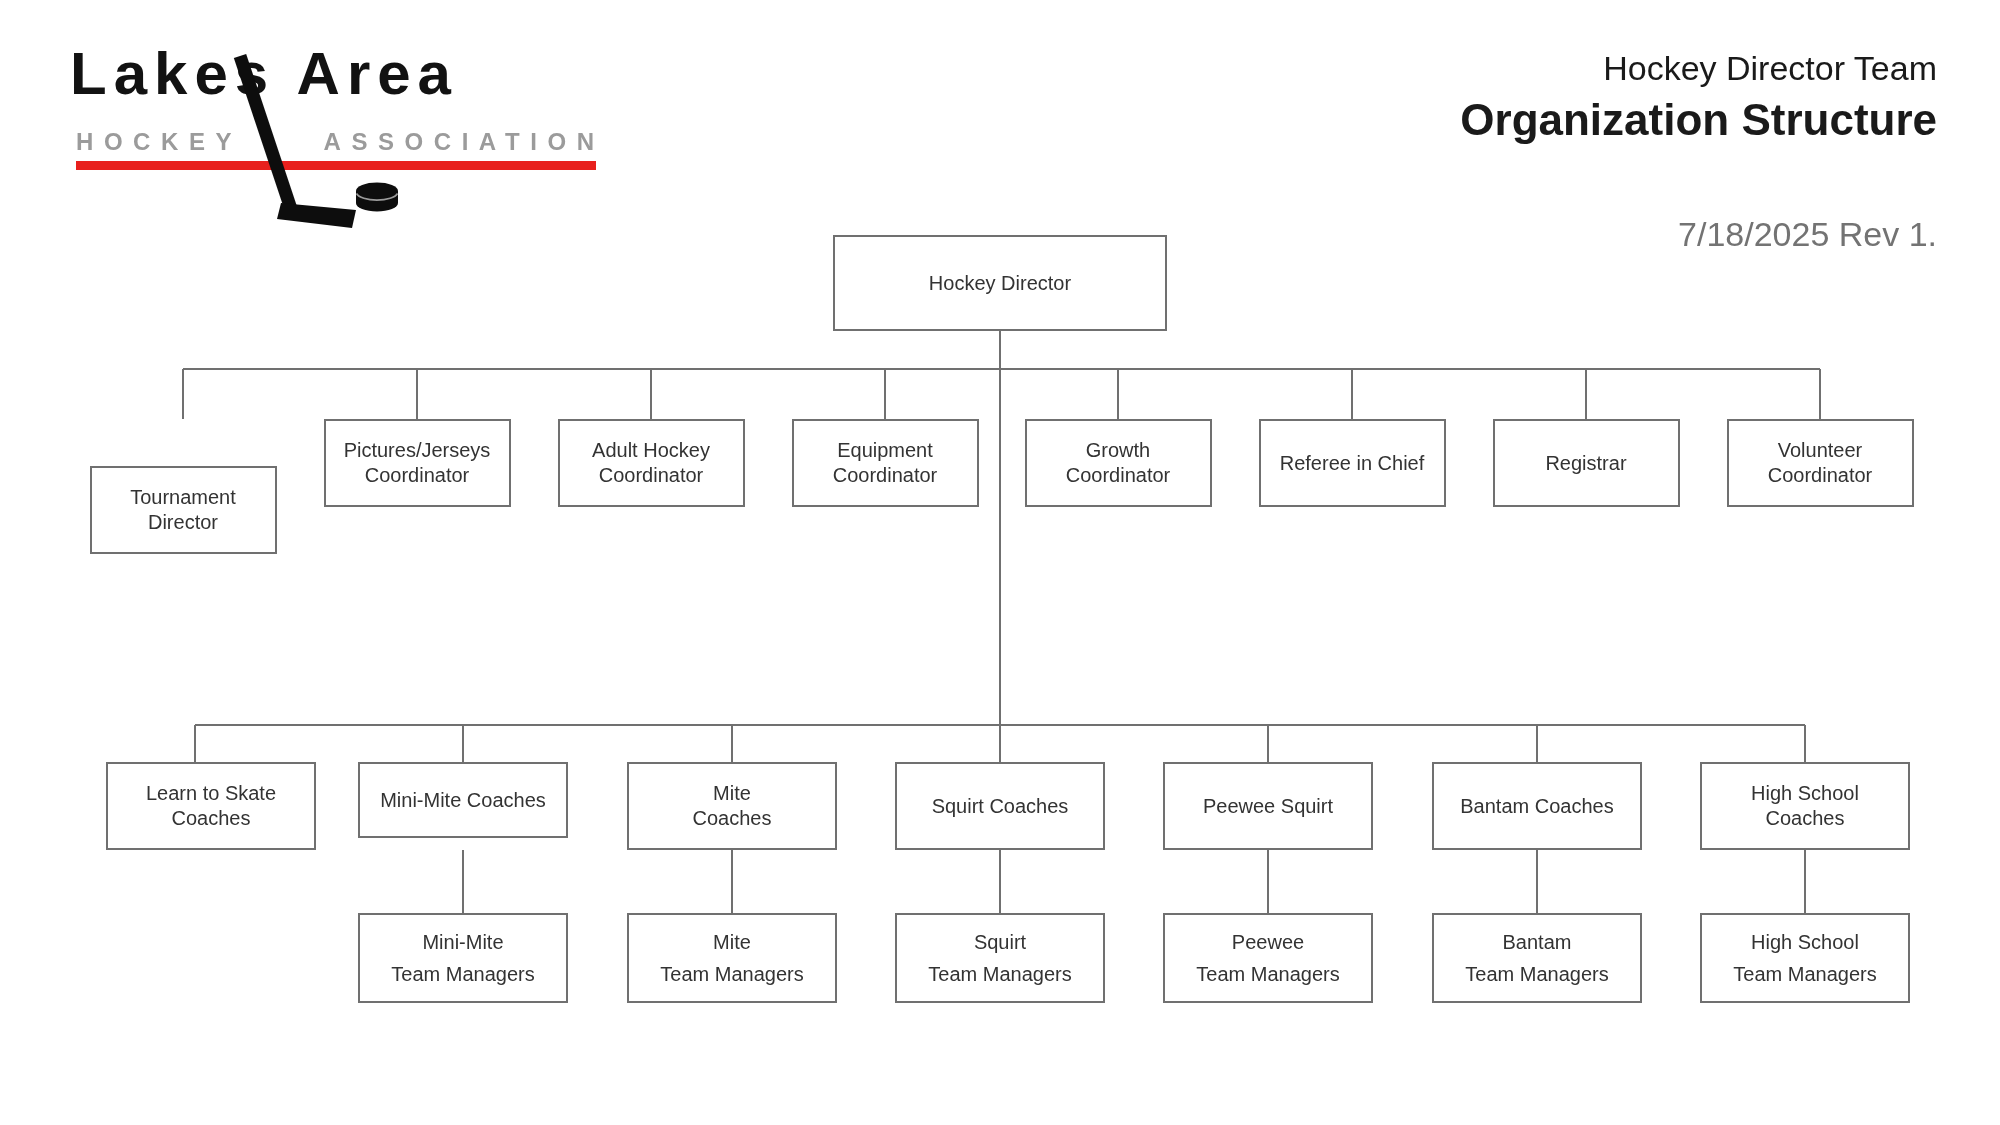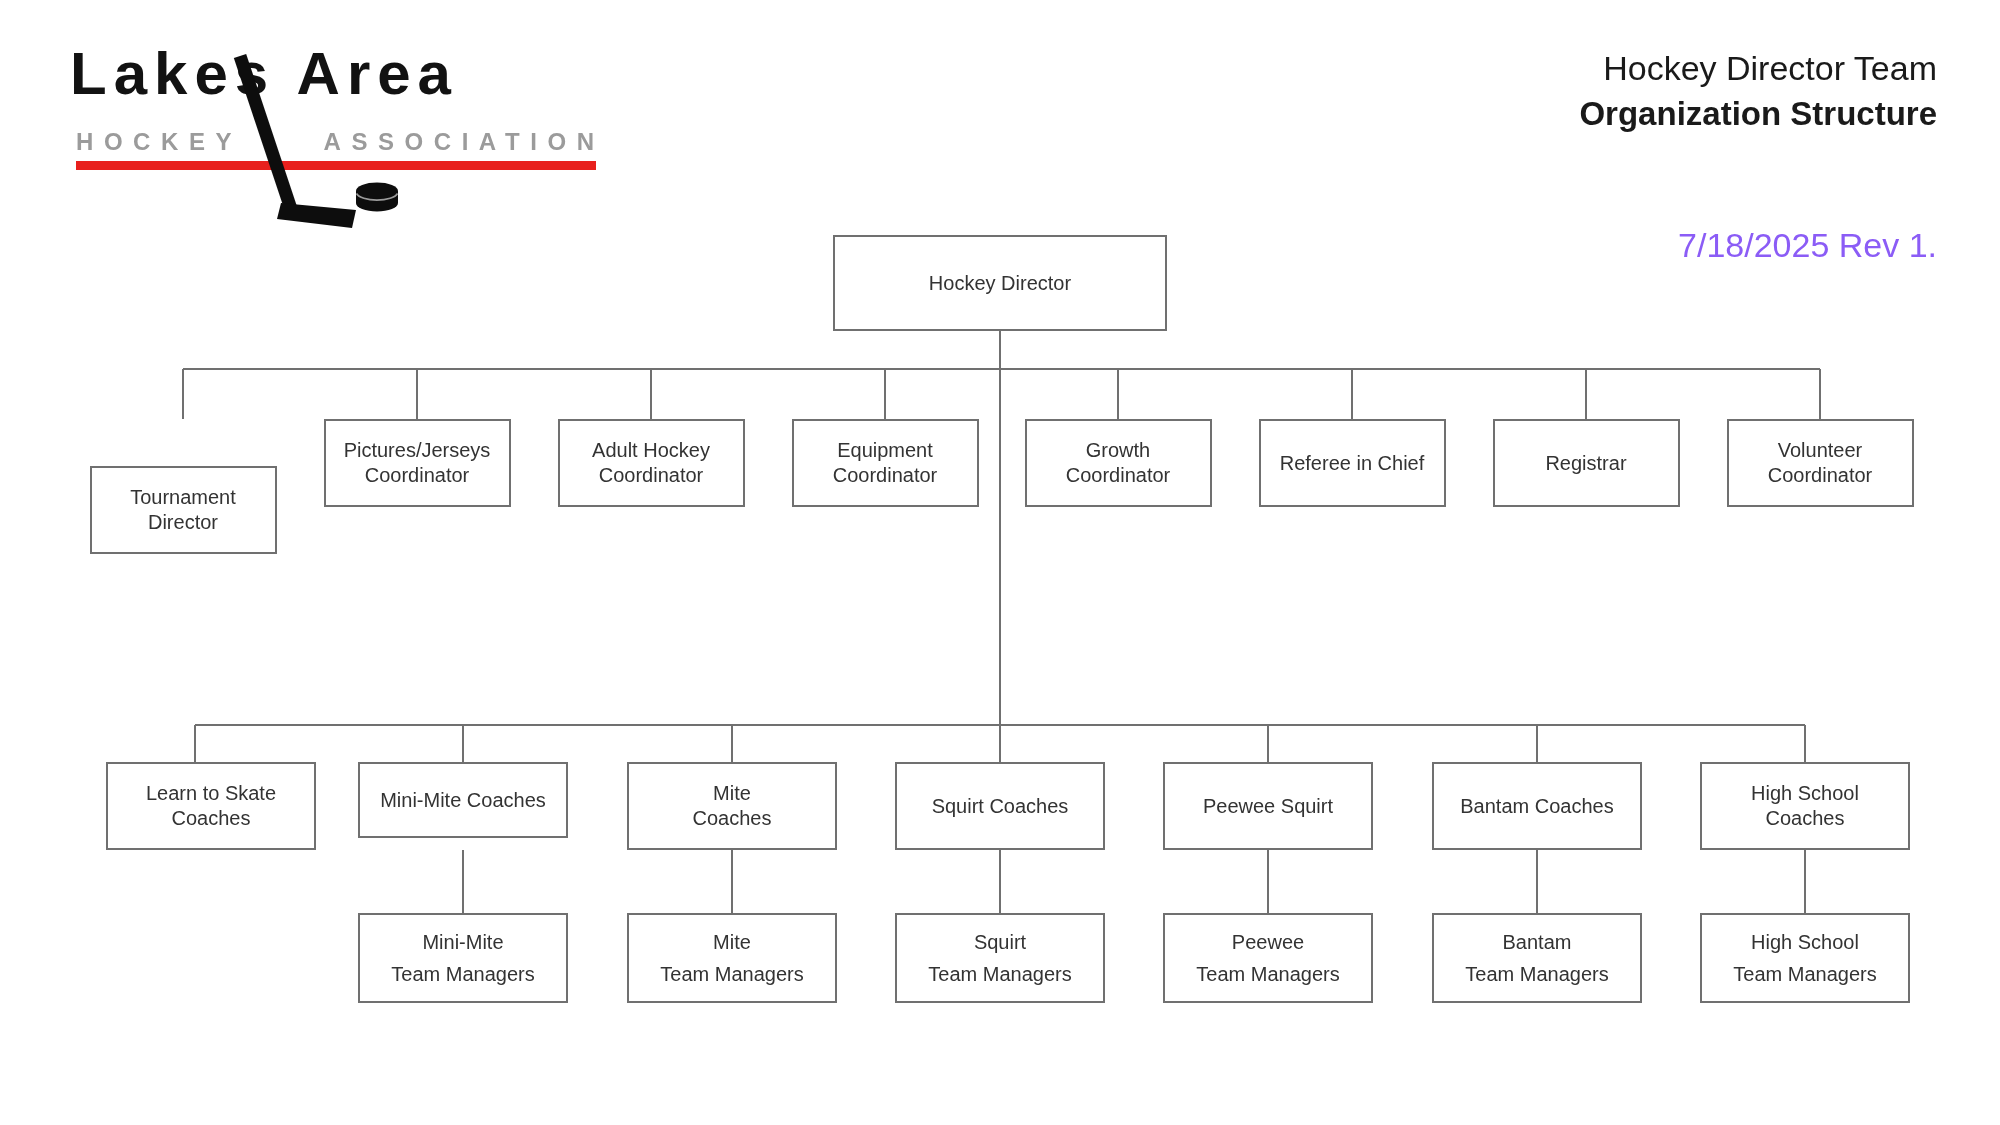--- a/index.html
+++ b/index.html
@@ -44,22 +44,22 @@
   }
   .logo-art{
     position:absolute;
     left:0; top:0;
     z-index:5;
     pointer-events:none;
   }
   
   .hdr{position:absolute; right:63px; text-align:right; color:#1a1a1a; line-height:1.1; white-space:nowrap;}
   .hdr-line1{top:50px; font-size:34px; font-weight:normal;}
-  .hdr-line2{top:96px; font-size:33px; font-weight:bold;}
-  .hdr-rev{top:227px; font-size:34px; font-weight:normal; color:#8b5cf6;}
+  .hdr-line2{top:96px; font-size:44px; font-weight:bold;}
+  .hdr-rev{top:216px; font-size:34px; font-weight:normal; color:#737373;}
   
   .connector-svg{position:absolute; left:0; top:0; z-index:1;}
   .org-box{
     position:absolute;
     z-index:2;
     box-sizing:border-box;
     background:#ffffff;
     border:2px solid #707070;
     display:flex;
     align-items:center;

